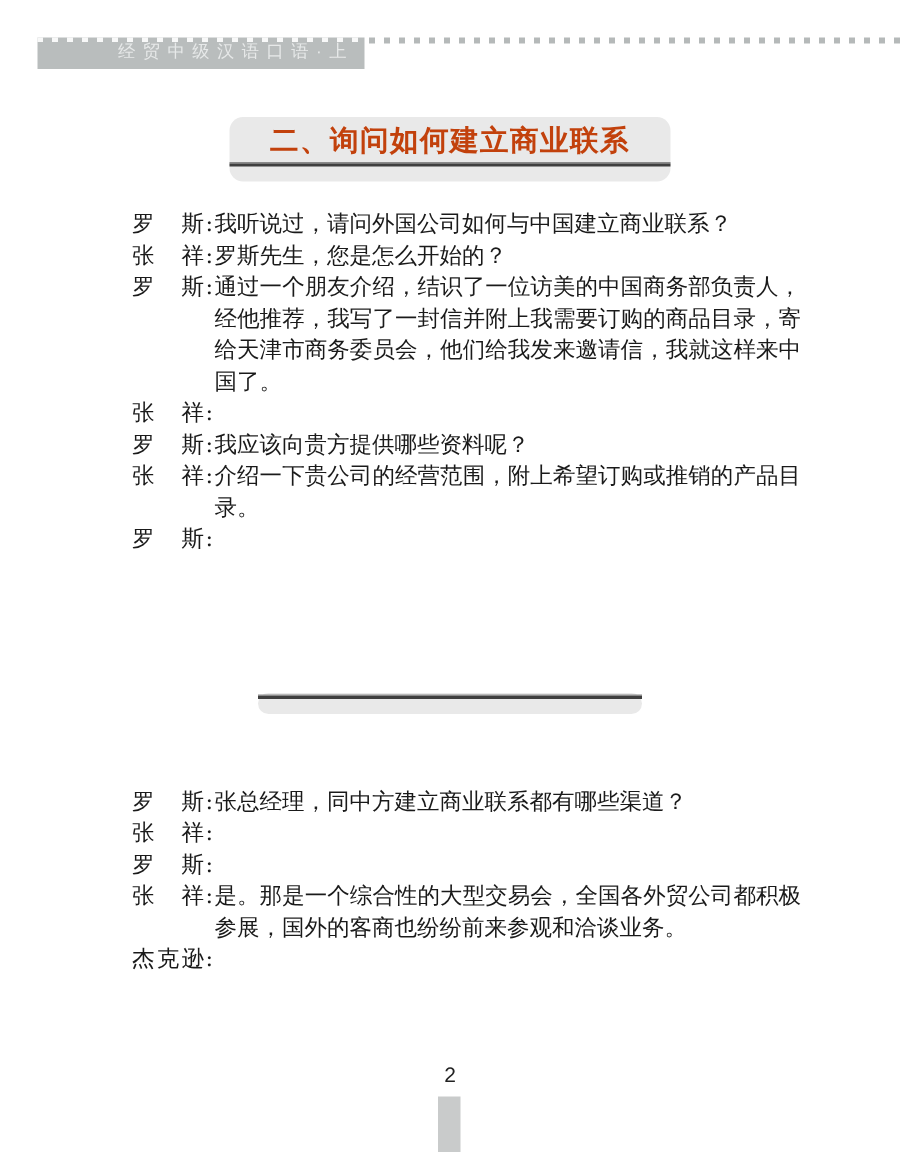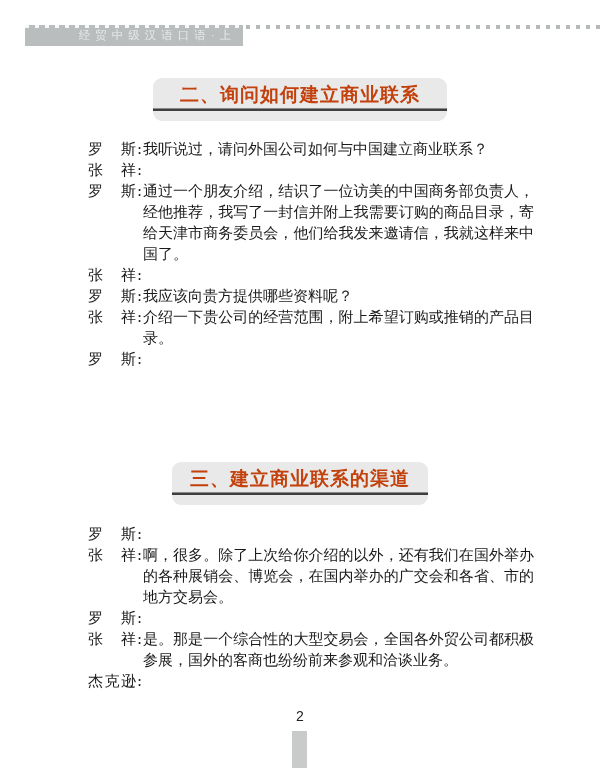--- a/index.html
+++ b/index.html
@@ -132,20 +132,21 @@
 
         <div class="dialogue-line">
           <span class="speaker">罗斯</span>
           <span class="colon">:</span>
           <span class="dtext">我听说过，请问外国公司如何与中国建立商业联系？</span>
         </div>
 
         <div class="dialogue-line">
           <span class="speaker">张祥</span>
           <span class="colon">:</span>
+          <span class="dtext">罗斯先生，您是怎么开始的？</span>
         </div>
 
         <div class="dialogue-line">
           <span class="speaker">罗斯</span>
           <span class="colon">:</span>
           <span class="dtext">通过一个朋友介绍，结识了一位访美的中国商务部负责人，经他推荐，我写了一封信并附上我需要订购的商品目录，寄给天津市商务委员会，他们给我发来邀请信，我就这样来中国了。</span>
         </div>
 
         <div class="dialogue-line">
           <span class="speaker">张祥</span>
@@ -166,36 +167,35 @@
 
         <div class="dialogue-line">
           <span class="speaker">罗斯</span>
           <span class="colon">:</span>
         </div>
       </div>
   </section>
 
   <section class="section section-2">
     <div class="title-box">
-      <div class="tb-text">三、建立商业联系的渠道</div>
       <div class="tb-rule"></div>
       <div class="tb-pad"></div>
     </div>
 
     <div class="dialogue">
 
         <div class="dialogue-line">
           <span class="speaker">罗斯</span>
           <span class="colon">:</span>
-        </div>
-
-        <div class="dialogue-line">
-          <span class="speaker">张祥</span>
-          <span class="colon">:</span>
-          <span class="dtext">啊，很多。除了上次给你介绍的以外，还有我们在国外举办的各种展销会、博览会，在国内举办的广交会和各省、市的地方交易会。</span>
+          <span class="dtext">张总经理，同中方建立商业联系都有哪些渠道？</span>
+        </div>
+
+        <div class="dialogue-line">
+          <span class="speaker">张祥</span>
+          <span class="colon">:</span>
         </div>
 
         <div class="dialogue-line">
           <span class="speaker">罗斯</span>
           <span class="colon">:</span>
         </div>
 
         <div class="dialogue-line">
           <span class="speaker">张祥</span>
           <span class="colon">:</span>

